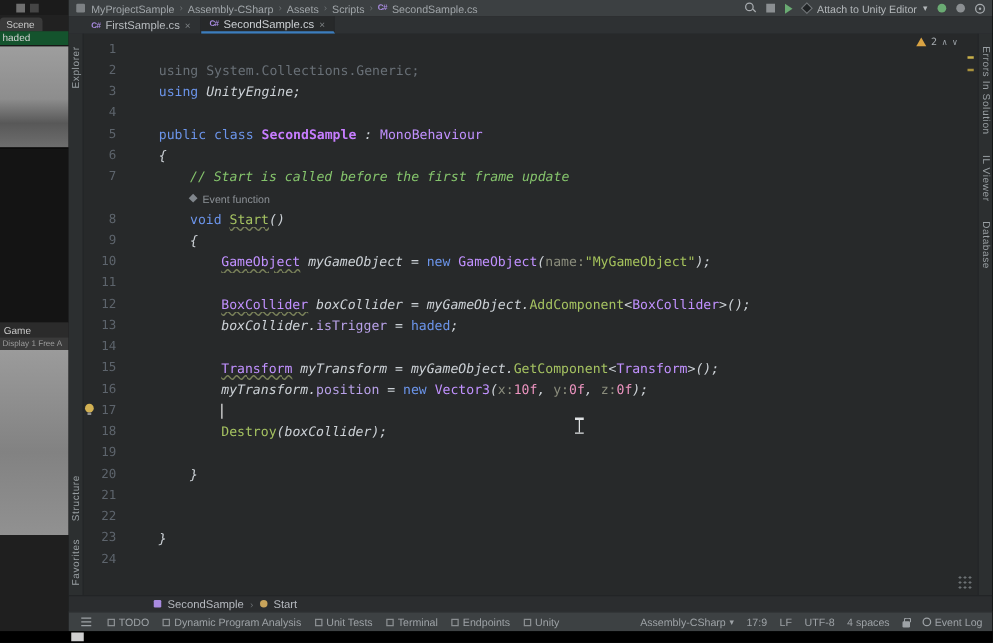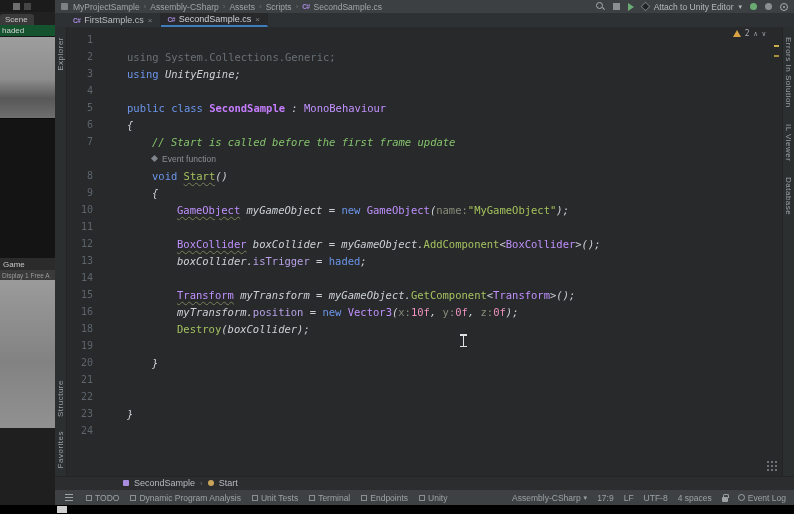--- a/index.html
+++ b/index.html
@@ -242,20 +242,25 @@
             </div>
             <div class="crow">
               <span class="lnum">15</span>
               <span class="ccontent" style="padding-left: 50px;"><span class="type sq">Transform</span><span class="pl"> myTransform = myGameObject.</span><span class="mth">GetComponent</span><span class="pl">&lt;</span><span class="type">Transform</span><span class="pl">&gt;();</span></span>
             </div>
             <div class="crow">
               <span class="lnum">16</span>
               <span class="ccontent" style="padding-left: 50px;"><span class="pl">myTransform.</span><span class="prop">position</span><span class="pl"> = </span><span class="kw">new </span><span class="type">Vector3</span><span class="pl">(</span><span class="ph">x:</span><span class="num">10f</span><span class="pl">, </span><span class="ph">y:</span><span class="num">0f</span><span class="pl">, </span><span class="ph">z:</span><span class="num">0f</span><span class="pl">);</span></span>
             </div>
             <div class="crow">
+              <span class="lnum">17</span>
+              <span class="bulb"></span>
+              <span class="ccontent" style="padding-left: 50px;"><span class="caret"></span></span>
+            </div>
+            <div class="crow">
               <span class="lnum">18</span>
               <span class="ccontent" style="padding-left: 50px;"><span class="mth">Destroy</span><span class="pl">(boxCollider);</span></span>
             </div>
             <div class="crow">
               <span class="lnum">19</span>
               <span class="ccontent" style="padding-left: 0px;"></span>
             </div>
             <div class="crow">
               <span class="lnum">20</span>
               <span class="ccontent" style="padding-left: 25px;"><span class="pl">}</span></span>

